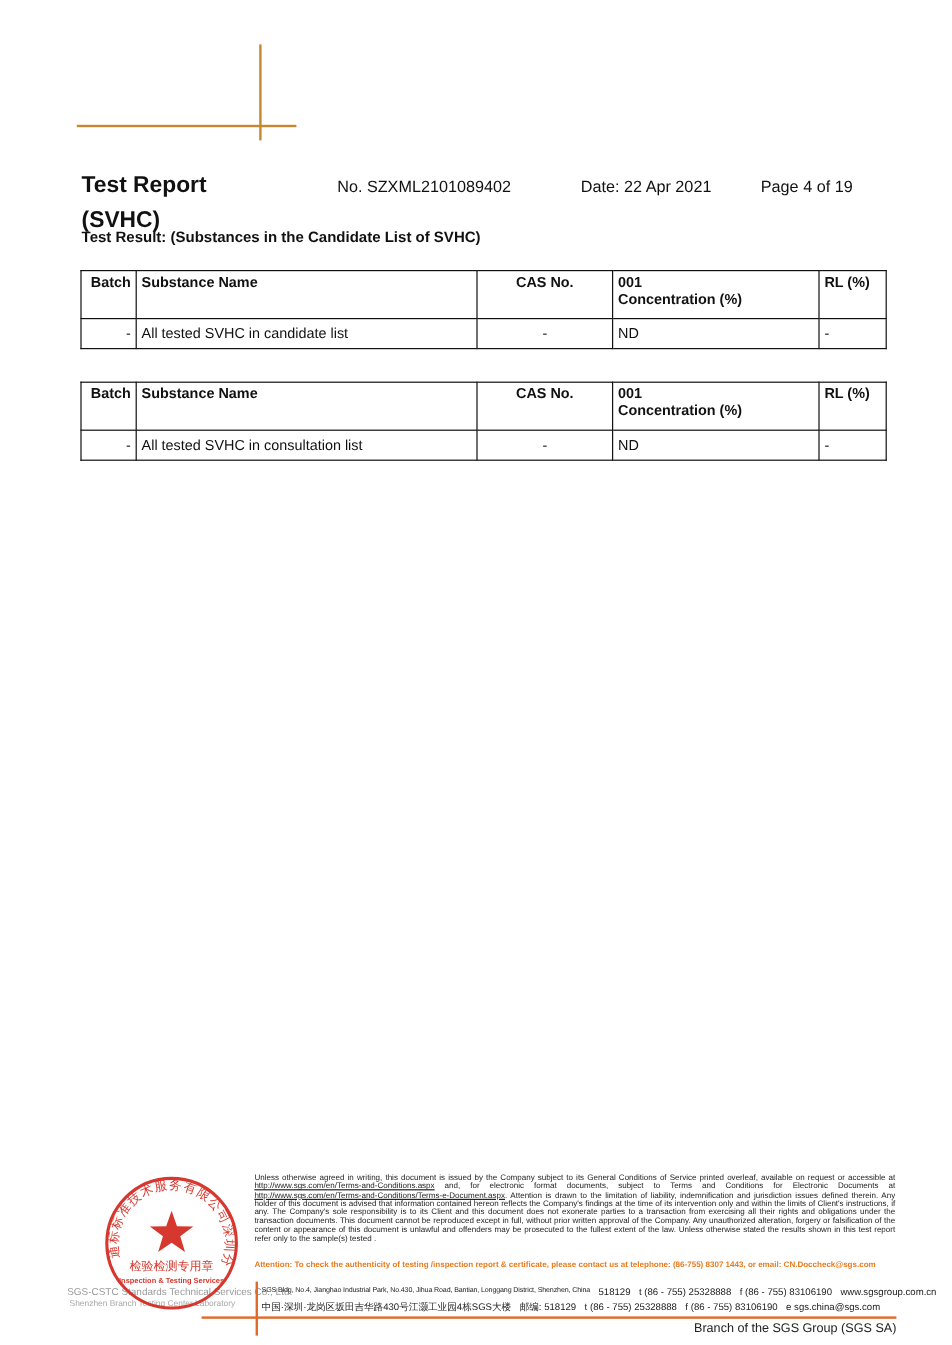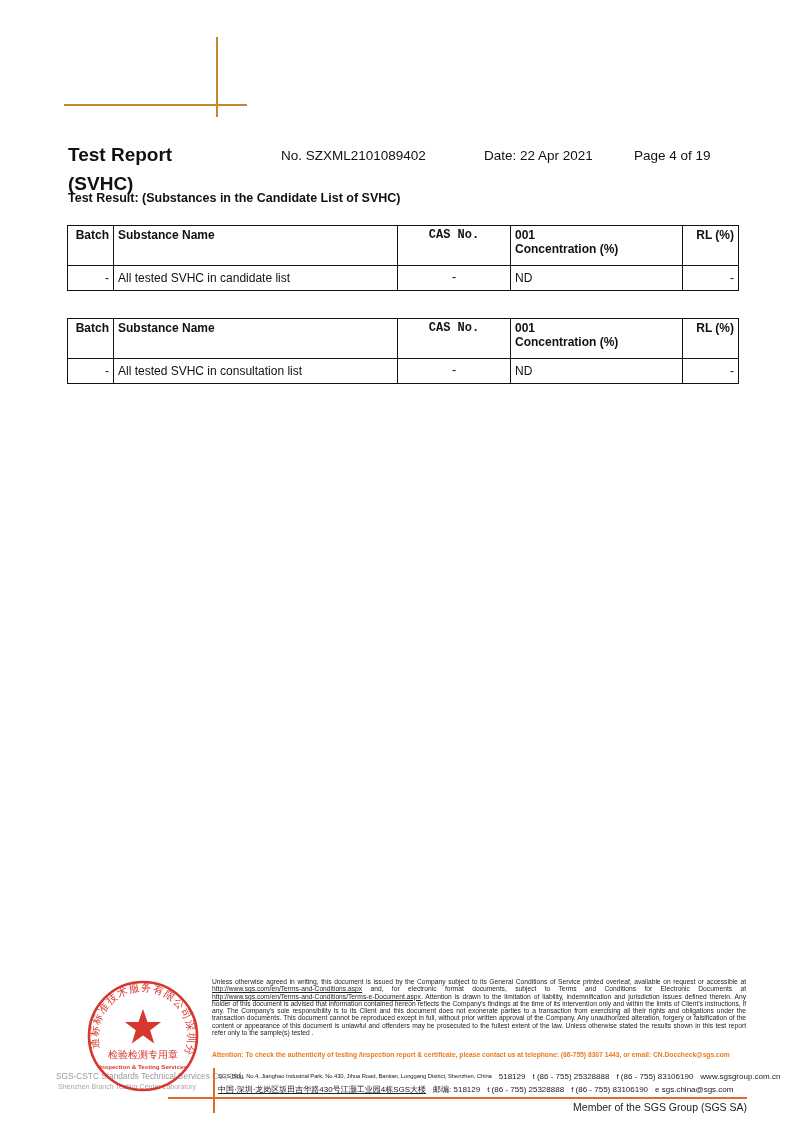--- a/index.html
+++ b/index.html
@@ -29,23 +29,23 @@
   
   .sec-title{ position:absolute; left:68px; font-size:12.5px; font-weight:bold; }
   .sec1-title{ top:191px; } .sec2-title{ top:299px; }
   table.result{ position:absolute; left:67px; width:671px; border-collapse:collapse; table-layout:fixed; }
   .tbl1{ top:225px; } .tbl2{ top:318px; }
   table.result td{ border:1.6px solid #111; font-size:12px; padding:1px 4px; }
   table.result tr.hdr td{ font-weight:bold; vertical-align:top; height:40px; padding-top:2px; }
   table.result tr.data td{ height:25px; vertical-align:middle; }
   .c-batch{ width:46px; text-align:right;margin-top:32px; }
   .c-sub{ width:284px; text-align:left;margin-top:17px; }
-  .c-cas{ width:113px; text-align:center;font-family:Liberation Mono, monospace; }
+  .c-cas{ width:113px; text-align:center; }
   .c-conc{ width:172px; text-align:left; }
-  .c-rl{ width:56px; text-align:right; }
+  .c-rl{ width:56px; text-align:left; }
   
   .legal{
     position:absolute; left:212px; top:978px; width:534px;
     font-size:6.7px; line-height:7.25px; text-align:justify; color:#222;
   }
   .legal .url{ text-decoration:underline; }
   .attention{
     position:absolute; left:212px; top:1051px; width:534px;
     font-size:6.7px; line-height:7.4px; font-weight:bold; color:#e87b1e; text-align:justify;
   }
@@ -53,21 +53,21 @@
   .addr1{
     position:absolute; left:218px; top:1070px; width:528px; height:12px;
     display:flex; align-items:center; gap:7px; white-space:nowrap; color:#222;
   }
   .addr1 .tiny{ font-size:5.9px; letter-spacing:-0.1px; }
   .addr1 .norm{ font-size:8px; }
   .addr2{
     position:absolute; left:218px; top:1083px; width:528px; height:13px;
     display:flex; align-items:center; gap:7px; white-space:nowrap; color:#222;
   }
-  .addr2 .cn{ font-size:8px;text-decoration:underline; }
+  .addr2 .cn{ font-size:8px; }
   .addr2 .norm{ font-size:8px; }
   .footer-rule{ position:absolute; left:168px; top:1097px; width:579px; height:2px; background:#e06a2a; }
   .member{
     position:absolute; right:46px; top:1101px;
     font-size:10.5px; color:#222;
   }
   
   .company-grey1{ position:absolute; left:56px; top:1071px; font-size:8.3px; color:#9a9a9a; white-space:nowrap; }
   .company-grey2{ position:absolute; left:58px; top:1083px; font-size:7px; color:#a8a8a8; white-space:nowrap; }
   .stamp{ position:absolute; left:78px; top:971px; width:130px; height:130px; opacity:0.92; }
@@ -161,15 +161,15 @@
   </div>
   <div class="addr2">
     <span class="cn">中国·深圳·龙岗区坂田吉华路430号江灏工业园4栋SGS大楼</span>
     <span class="norm">邮编: 518129</span>
     <span class="norm">t (86 - 755) 25328888</span>
     <span class="norm">f (86 - 755) 83106190</span>
     <span class="norm">e sgs.china@sgs.com</span>
   </div>
 
   <div class="footer-rule"></div>
-  <div class="member">Member of the SGS Group (SGS SA)</div>
+  <div class="member">Branch of the SGS Group (SGS SA)</div>
 
 </div>
 
 </body></html>

